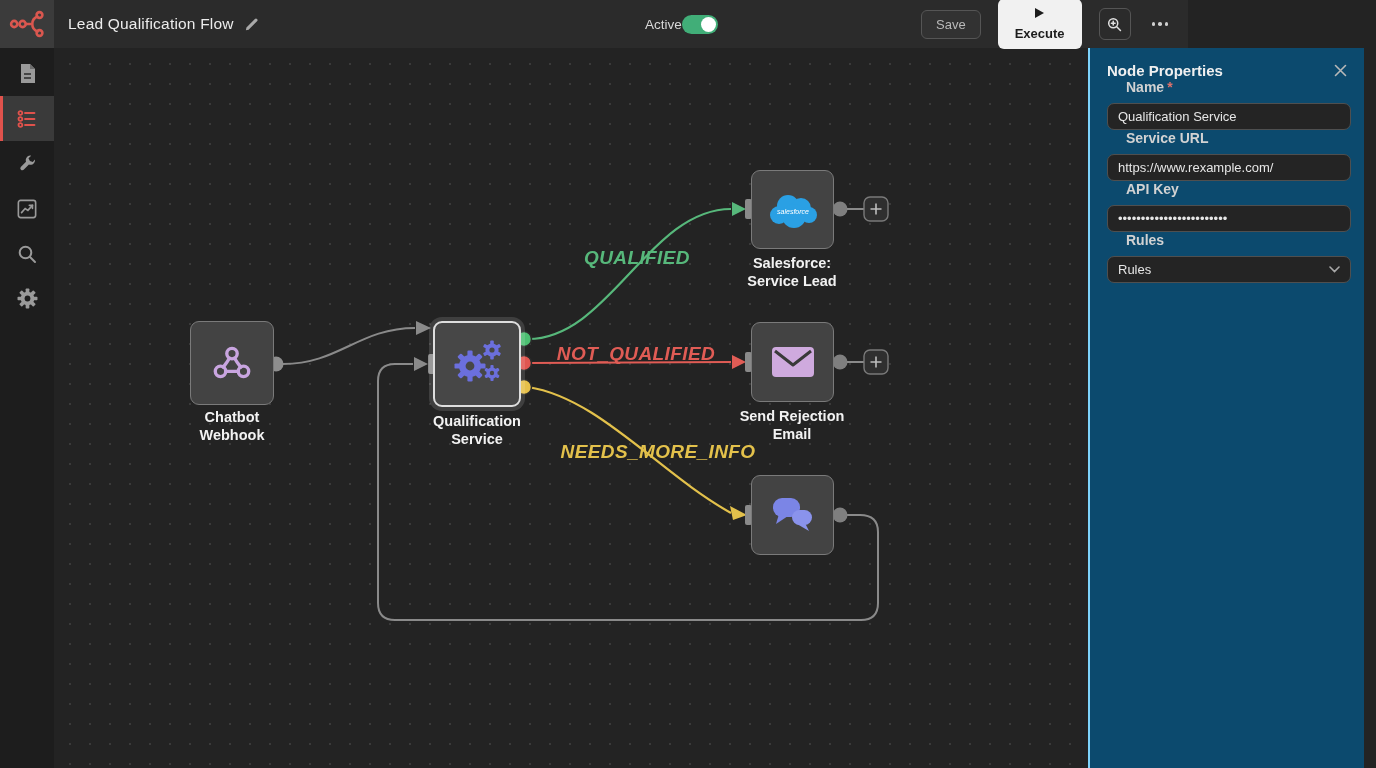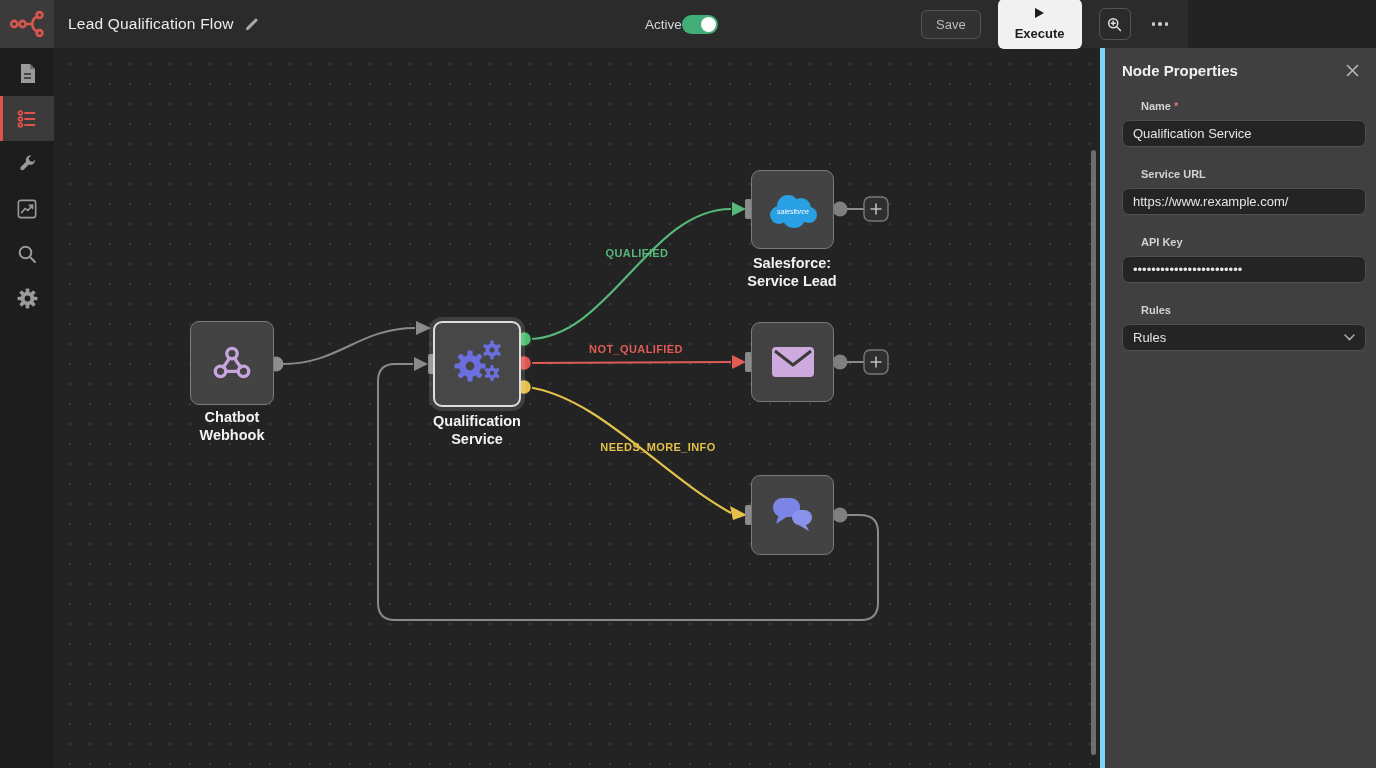--- a/index.html
+++ b/index.html
@@ -48,34 +48,34 @@
     background-size:20px 20px; background-position:6px 6px; z-index:1; }
   .edges { position:absolute; left:0; top:0; width:1046px; height:720px; }
 
   .node { position:absolute; width:84px; height:84px; background:#434343;
     border:1.5px solid #7a7a7a; border-radius:9px; display:flex; align-items:center;
     justify-content:center; cursor:pointer; z-index:3; }
   .node.selected { background:#474747; border:2px solid #dedede;
     box-shadow:0 0 0 4px rgba(255,255,255,.13); }
   .node-label { position:absolute; color:#f2f2f2; font-size:14.5px; font-weight:700;
     text-align:center; line-height:1.22; z-index:3; }
-  .edge-label { position:absolute; font-size:11px; font-weight:600;
-    letter-spacing:.4px; transform:translateX(-50%); white-space:nowrap; z-index:2; }
+  .edge-label { position:absolute; font-size:19px; font-weight:600;
+    letter-spacing:.4px; transform:translateX(-50%); white-space:nowrap; z-index:2;font-style:italic; }
   .lbl-green { color:#57b87b; } .lbl-red { color:#e05c55; } .lbl-yellow { color:#e3c14b; }
 
   .canvas-scrollbar { position:absolute; right:4px; top:102px; width:5px; height:605px;
     background:#6e6e6e; border-radius:3px; cursor:pointer; }
 
   
-  .props { position:fixed; right:0; top:48px; bottom:0; width:276px; background:#404040;
-    border-left:5px solid #7dd3fc; padding:14px 15px 0 17px; z-index:25; }
+  .props { position:fixed; right:12px; top:48px; bottom:0; width:276px; background:#0c4a6e;
+    border-left:2px solid #7dd3fc; padding:14px 15px 0 17px; z-index:25; }
   .props-head { display:flex; align-items:center; justify-content:space-between; }
   .props-title { color:#f0f0f0; font-size:15px; font-weight:700; }
   .close-x { cursor:pointer; display:flex; padding:2px; }
-  .field-label { color:#d2d2d2; font-size:11px; font-weight:700; margin-top:21px;
+  .field-label { color:#d2d2d2; font-size:14px; font-weight:700; 
     margin-bottom:8px;padding-left:19px; }
   .field-label:first-of-type { margin-top:27px; }
   .req { color:#e0726b; margin-left:3px; }
   .tinput { width:244px; height:27px; background:#242424; border:1px solid #4f4f4f;
     border-radius:7px; color:#e6e6e6; font-size:13px; padding:0 10px;
     font-family:"Liberation Sans", sans-serif; }
   .tselect { width:244px; height:27px; background:#242424; border:1px solid #4f4f4f;
     border-radius:7px; color:#e6e6e6; font-size:13px; padding:0 10px; display:flex;
     align-items:center; justify-content:space-between; cursor:pointer; }
 </style>
@@ -307,20 +307,21 @@
     </svg>
   </div>
   <div class="node-label" style="left:673px; top:207px; width:130px;">Salesforce: Service Lead</div>
 
   <div class="node" style="left:697px; top:274px; width:83px; height:80px;">
     <svg width="46" height="34" viewBox="0 0 46 34">
       <rect x="2" y="2" width="42" height="30" rx="4" fill="#cfaade"></rect>
       <path d="M5 6 L23 20 L41 6" fill="none" stroke="#3a3a3a" stroke-width="3" stroke-linejoin="round"></path>
     </svg>
   </div>
+  <div class="node-label" style="left:668px; top:360px; width:140px;">Send Rejection Email</div>
 
   <div class="node" style="left:697px; top:427px; width:83px; height:80px;">
     <svg width="48" height="42" viewBox="0 0 48 42">
       <g fill="#7b85e6">
         <rect x="4" y="4" width="27" height="19" rx="9"></rect>
         <path d="M10 20 L7 30 L19 22 Z"></path>
       </g>
       <g fill="#8a93ec">
         <rect x="23" y="16" width="20" height="15" rx="7.5"></rect>
         <path d="M36 29 L40 37 L28 30 Z"></path>

